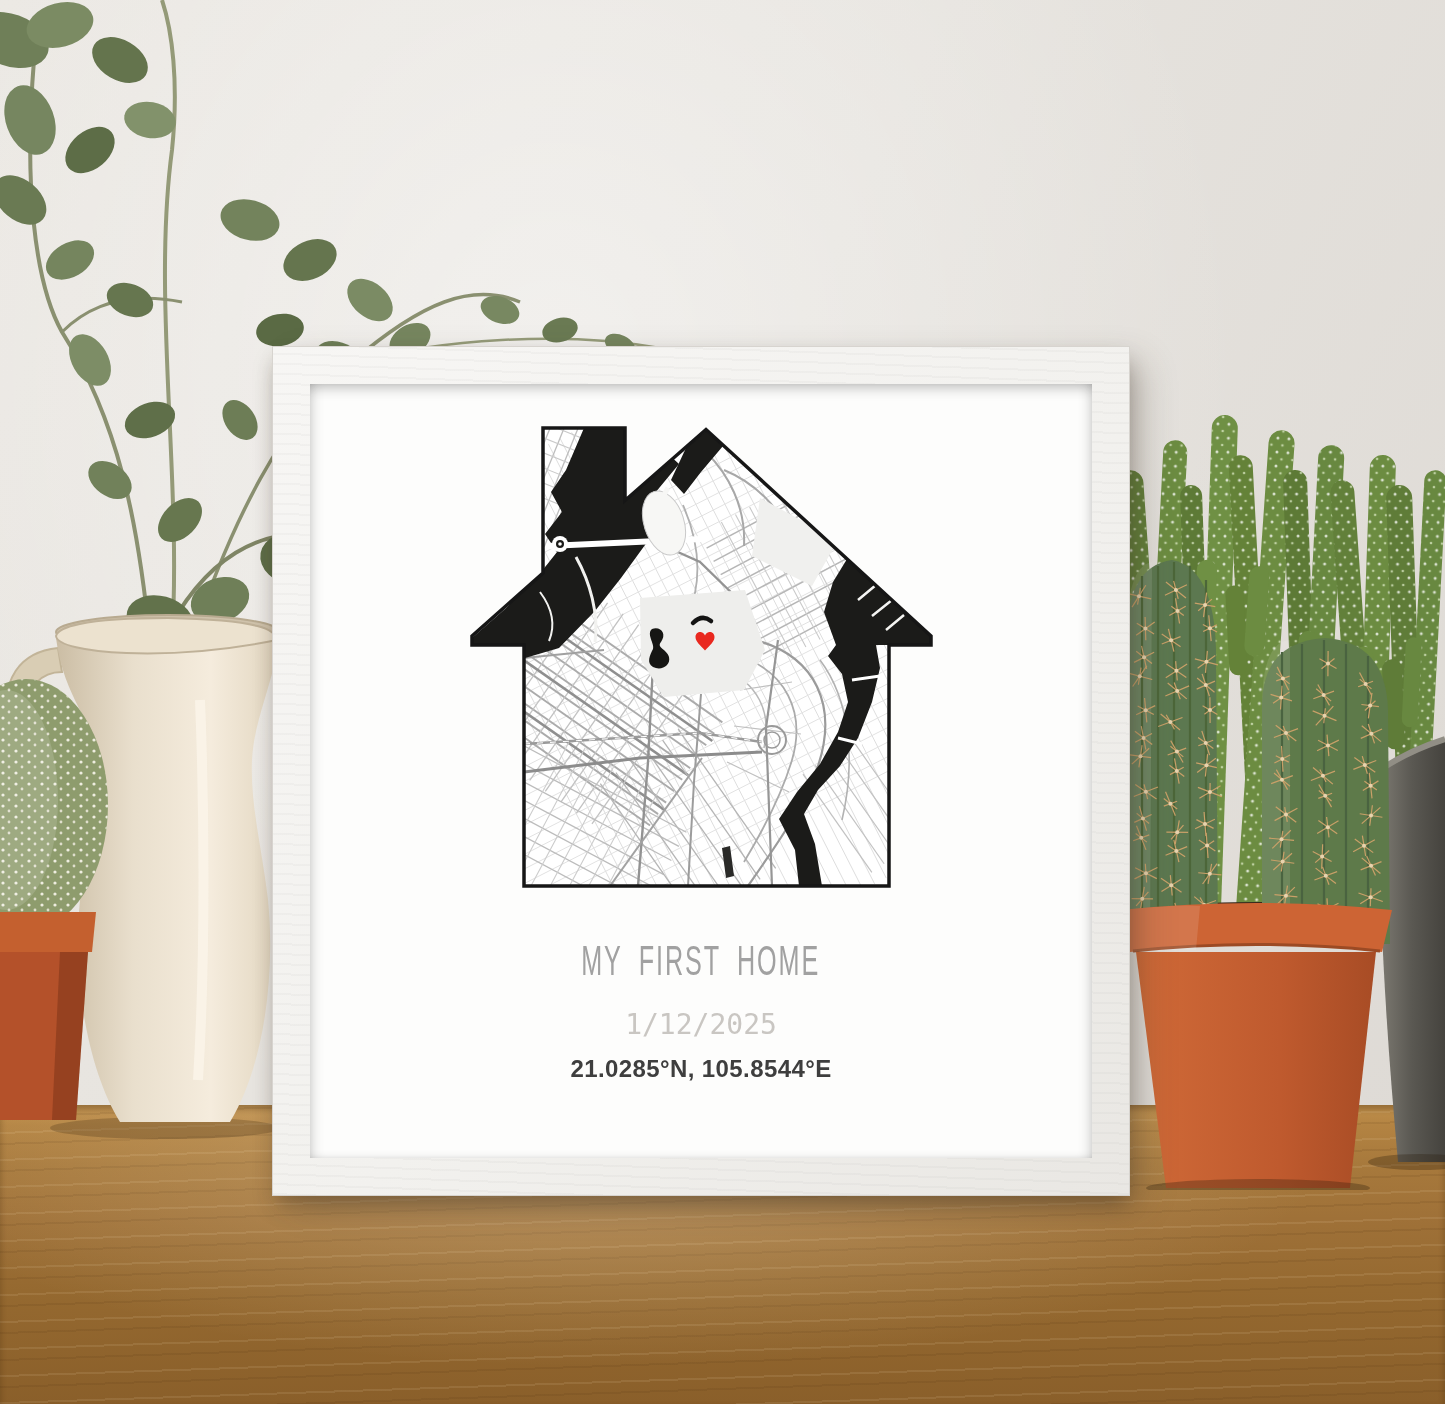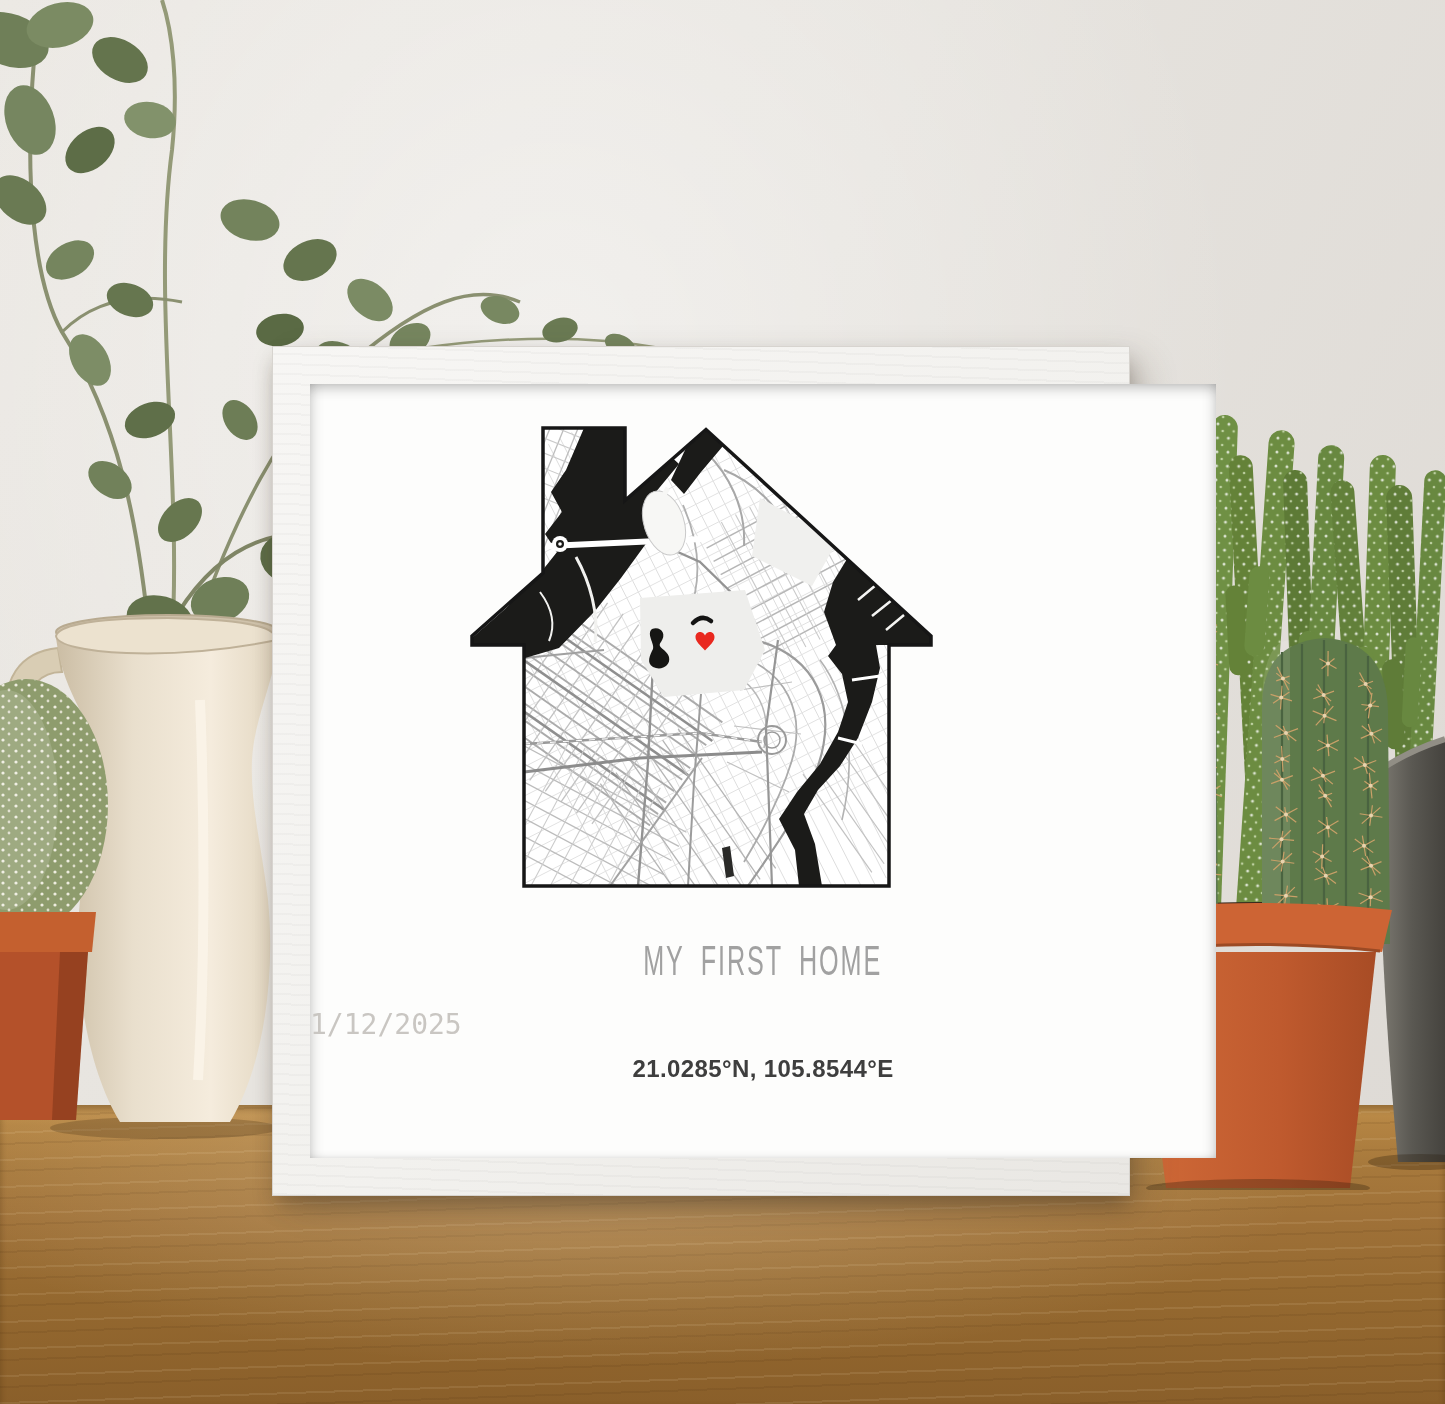--- a/index.html
+++ b/index.html
@@ -15,31 +15,31 @@
       repeating-linear-gradient(178deg, rgba(255,235,200,.10) 0 2px, rgba(0,0,0,0) 2px 11px, rgba(70,40,10,.10) 11px 13px, rgba(0,0,0,0) 13px 27px),
       linear-gradient(180deg,#c0904c 0%,#b38342 7%,#a7793c 20%,#9f7138 38%,#956930 62%,#8a5f2a 100%);
     box-shadow:inset 0 4px 6px rgba(60,35,10,.35);}
   .plant-svg{position:absolute;}
   .frame{position:absolute;left:272px;top:346px;width:858px;height:850px;
     background:
       repeating-linear-gradient(2deg, rgba(0,0,0,.025) 0 2px, transparent 2px 10px),
       linear-gradient(135deg,#f7f6f4 0%,#f2f1ee 55%,#e9e7e3 100%);
     border:1px solid #d7d4cf;box-sizing:border-box;
     box-shadow:16px 12px 34px -6px rgba(70,58,45,.30), 0 12px 20px -4px rgba(55,40,25,.35);}
-  .paper{position:absolute;left:37px;top:37px;width:906px;height:774px;background:#fdfdfc;
+  .paper{position:absolute;left:37px;top:37px;width:782px;height:774px;background:#fdfdfc;
     box-shadow:inset 0 12px 14px -9px rgba(0,0,0,.28),
                inset 0 -7px 10px -8px rgba(0,0,0,.16),
                inset 12px 0 14px -11px rgba(0,0,0,.20),
                inset -12px 0 14px -11px rgba(0,0,0,.20);}
   .map-svg{position:absolute;left:0;top:0;width:782px;height:774px;}
   .print-title{position:absolute;left:0;right:0;top:556px;text-align:center;
     font-size:40px;line-height:40px;font-weight:normal;color:#a1a1a1;
     letter-spacing:3px;word-spacing:12px;white-space:nowrap;}
   .print-title .cond{display:inline-block;transform:scale(.63,1.04);transform-origin:center;}
-  .print-date{position:absolute;left:0;right:0;top:626px;
+  .print-date{position:absolute;left:0;right:0;top:626px;text-align:center;
     font-family:"DejaVu Sans Mono",monospace;font-size:28px;line-height:30px;
     color:#c9c6c2;letter-spacing:0;}
   .print-coords{position:absolute;left:0;right:0;top:672px;text-align:center;
     font-size:24px;line-height:26px;color:#3e3e3e;letter-spacing:.4px;font-weight:bold;}
 </style>
 </head>
 <body>
 
 <div class="scene">
   <div class="wall"></div>

